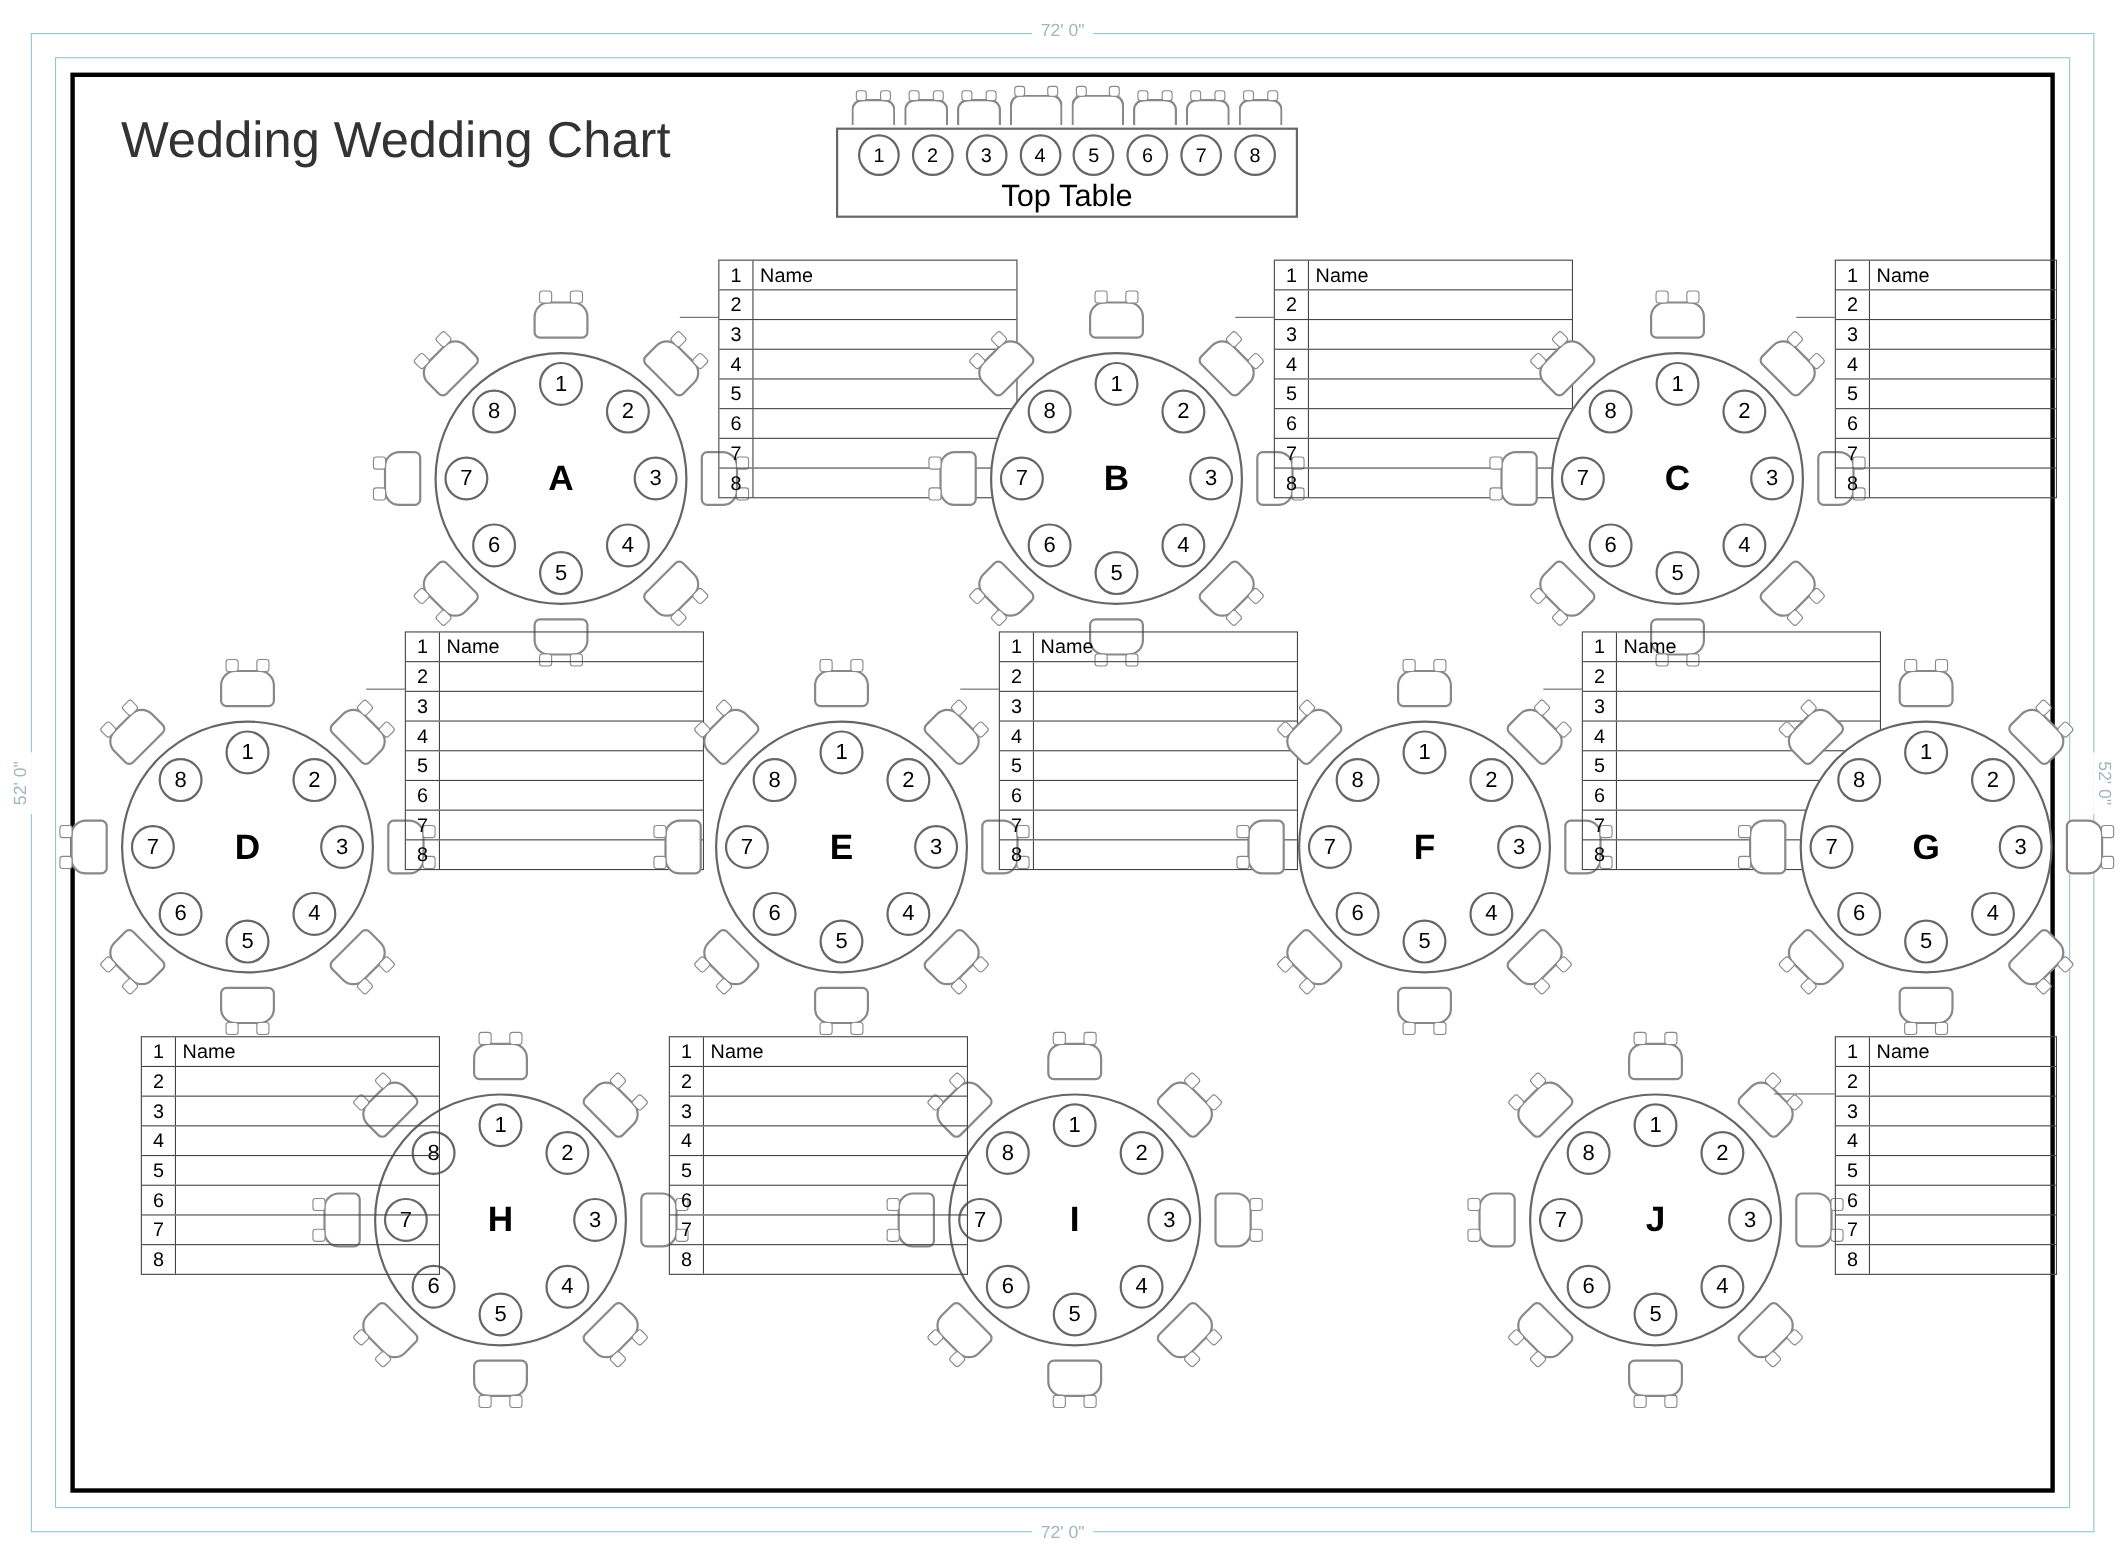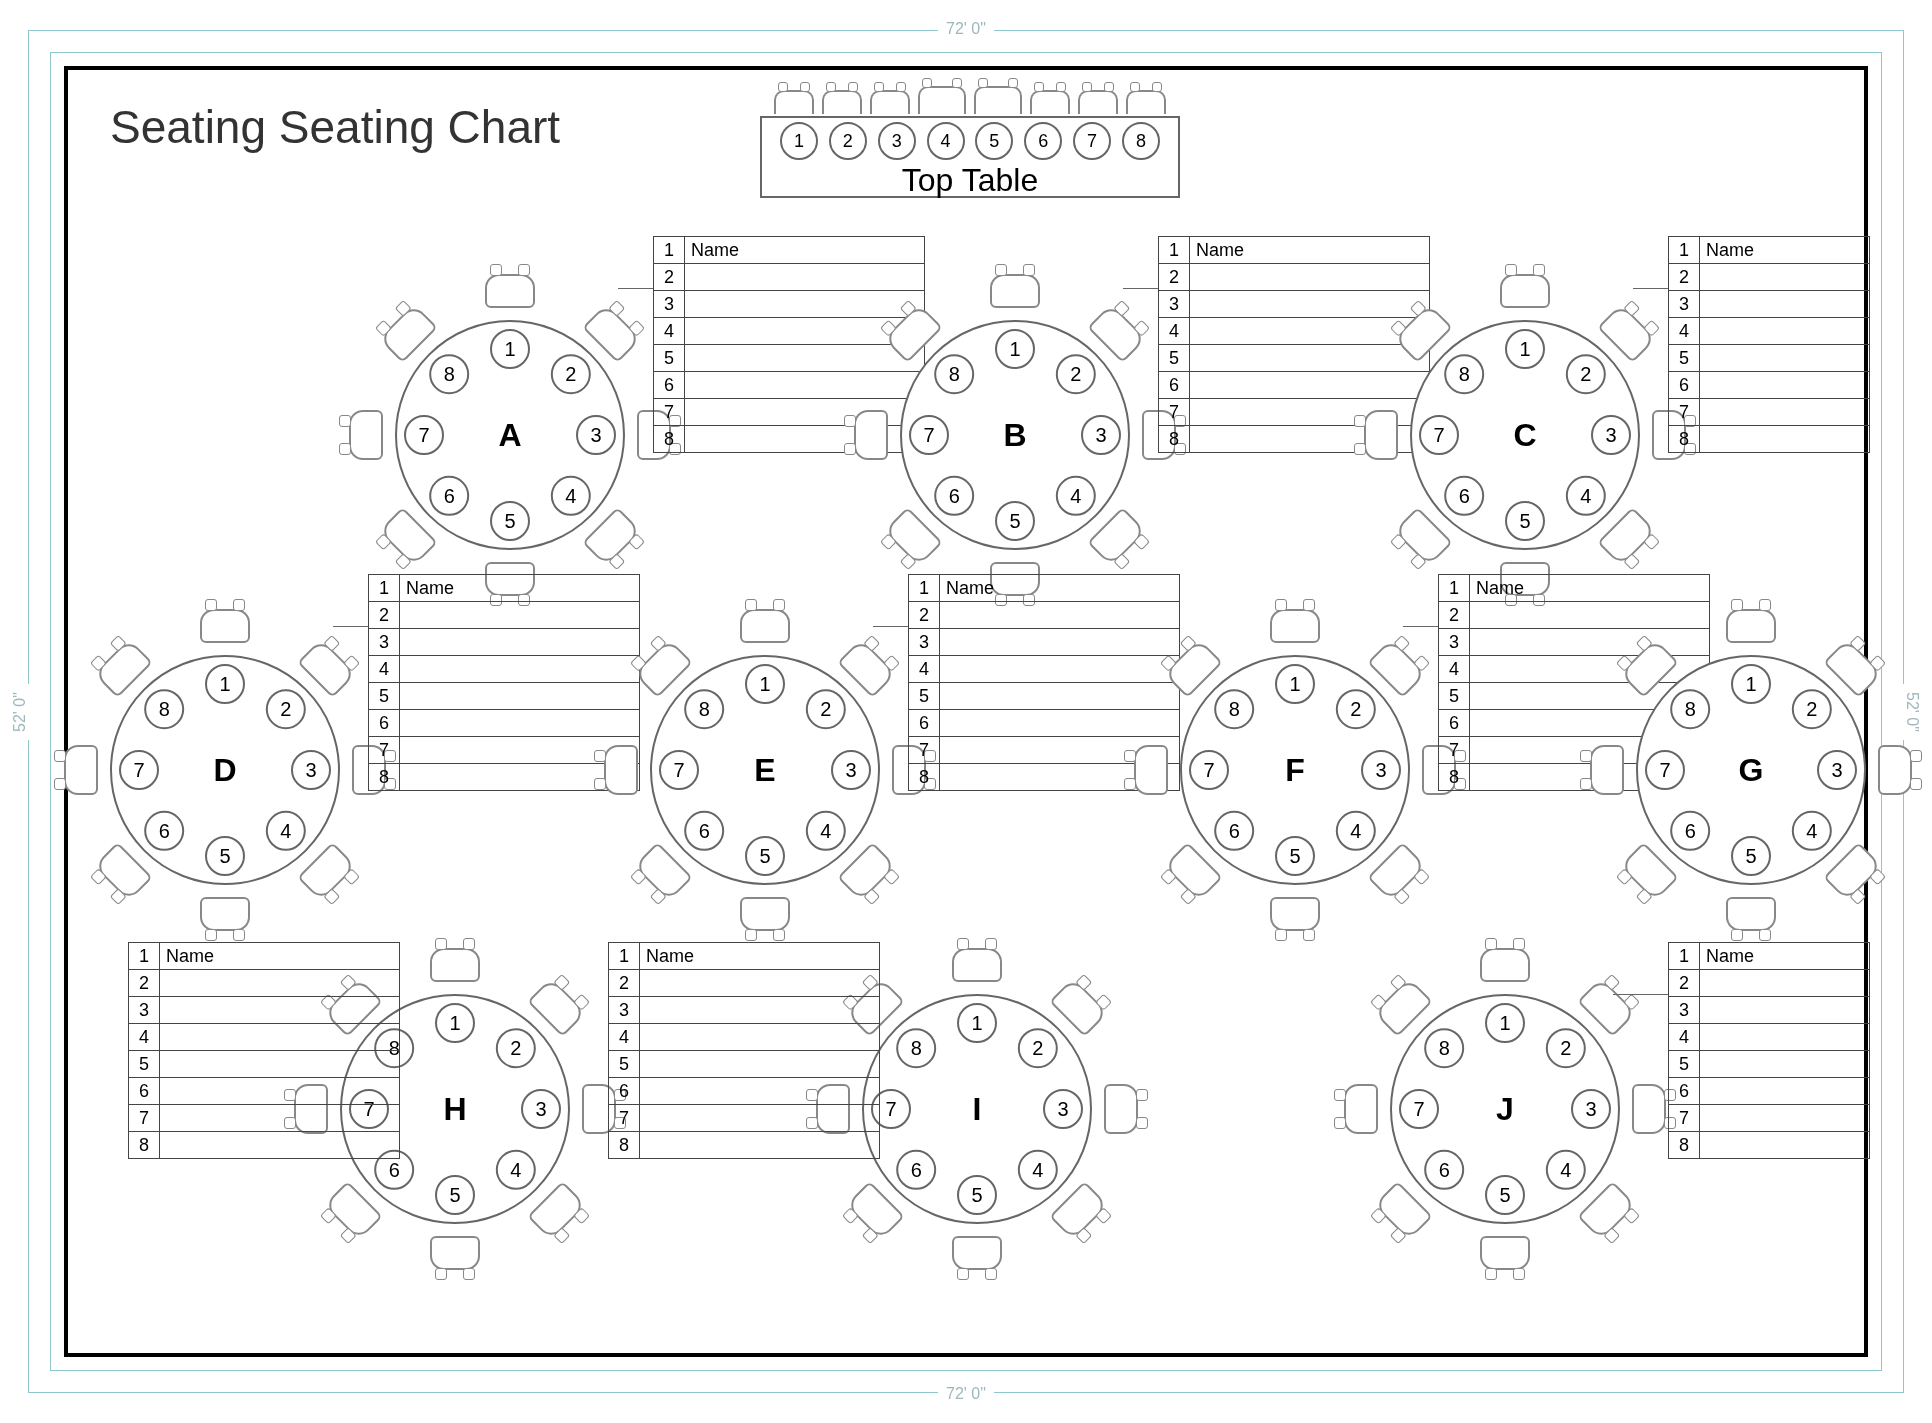--- a/index.html
+++ b/index.html
@@ -11,21 +11,21 @@
   .ruler-label.top{top:20px;left:50%;transform:translateX(-50%)}
   .ruler-label.bottom{bottom:20px;left:50%;transform:translateX(-50%)}
   .ruler-label.left{left:20px;top:50%;transform:translate(-50%,-50%) rotate(-90deg)}
   .ruler-label.right{right:20px;top:50%;transform:translate(50%,-50%) rotate(90deg)}
   .title{position:absolute;left:110px;top:100px;font-size:46px;color:#333}
   
   .top-table{position:absolute;left:760px;top:116px;width:420px}
   .tt-rect{position:relative;height:78px;border:2px solid #666;text-align:center}
   .tt-seats{display:flex;justify-content:space-between;padding:4px 18px 0 18px}
   .tt-seat{width:34px;height:34px;border:2px solid #666;border-radius:50%;display:flex;align-items:center;justify-content:center;font-size:18px}
-  .tt-name{font-size:32px;margin-top:2px}
+  .tt-name{font-size:28px;margin-top:2px}
   .tt-chairs{position:absolute;left:14px;top:-26px;right:14px;display:flex;justify-content:space-between}
   .tt-chair{width:36px;height:22px;border:2px solid #888;border-bottom:none;border-radius:10px 10px 0 0;position:relative;background:#fff}
   .tt-chair::before,.tt-chair::after{content:"";position:absolute;width:8px;height:8px;border:1px solid #888;border-radius:3px;top:-10px;background:#fff}
   .tt-chair::before{left:2px}.tt-chair::after{right:2px}
   .tt-chair.big{width:44px;height:26px;top:-4px}
   
   .round-group{position:absolute}
   .round{width:226px;height:226px;border:2px solid #666;border-radius:50%;position:relative;background:#fff}
   .round-label{position:absolute;left:50%;top:50%;transform:translate(-50%,-50%);font-size:32px;font-weight:700}
   .seat{position:absolute;width:36px;height:36px;border:2px solid #666;border-radius:50%;background:#fff;display:flex;align-items:center;justify-content:center;font-size:20px;left:50%;top:50%;margin-left:-20px;margin-top:-20px}
@@ -45,21 +45,21 @@
 
 <div class="page">
   <div class="outer-rule"></div>
   <div class="inner-rule"></div>
   <div class="ruler-label top">72' 0"</div>
   <div class="ruler-label bottom">72' 0"</div>
   <div class="ruler-label left">52' 0"</div>
   <div class="ruler-label right">52' 0"</div>
   <div class="main-border"></div>
 
-  <div class="title">Seating Seating Chart</div>
+  <div class="title">Wedding Wedding Chart</div>
 
   <div class="top-table">
     <div class="tt-chairs">
       <div class="tt-chair"></div>
       <div class="tt-chair"></div>
       <div class="tt-chair"></div>
       <div class="tt-chair big"></div>
       <div class="tt-chair big"></div>
       <div class="tt-chair"></div>
       <div class="tt-chair"></div>

